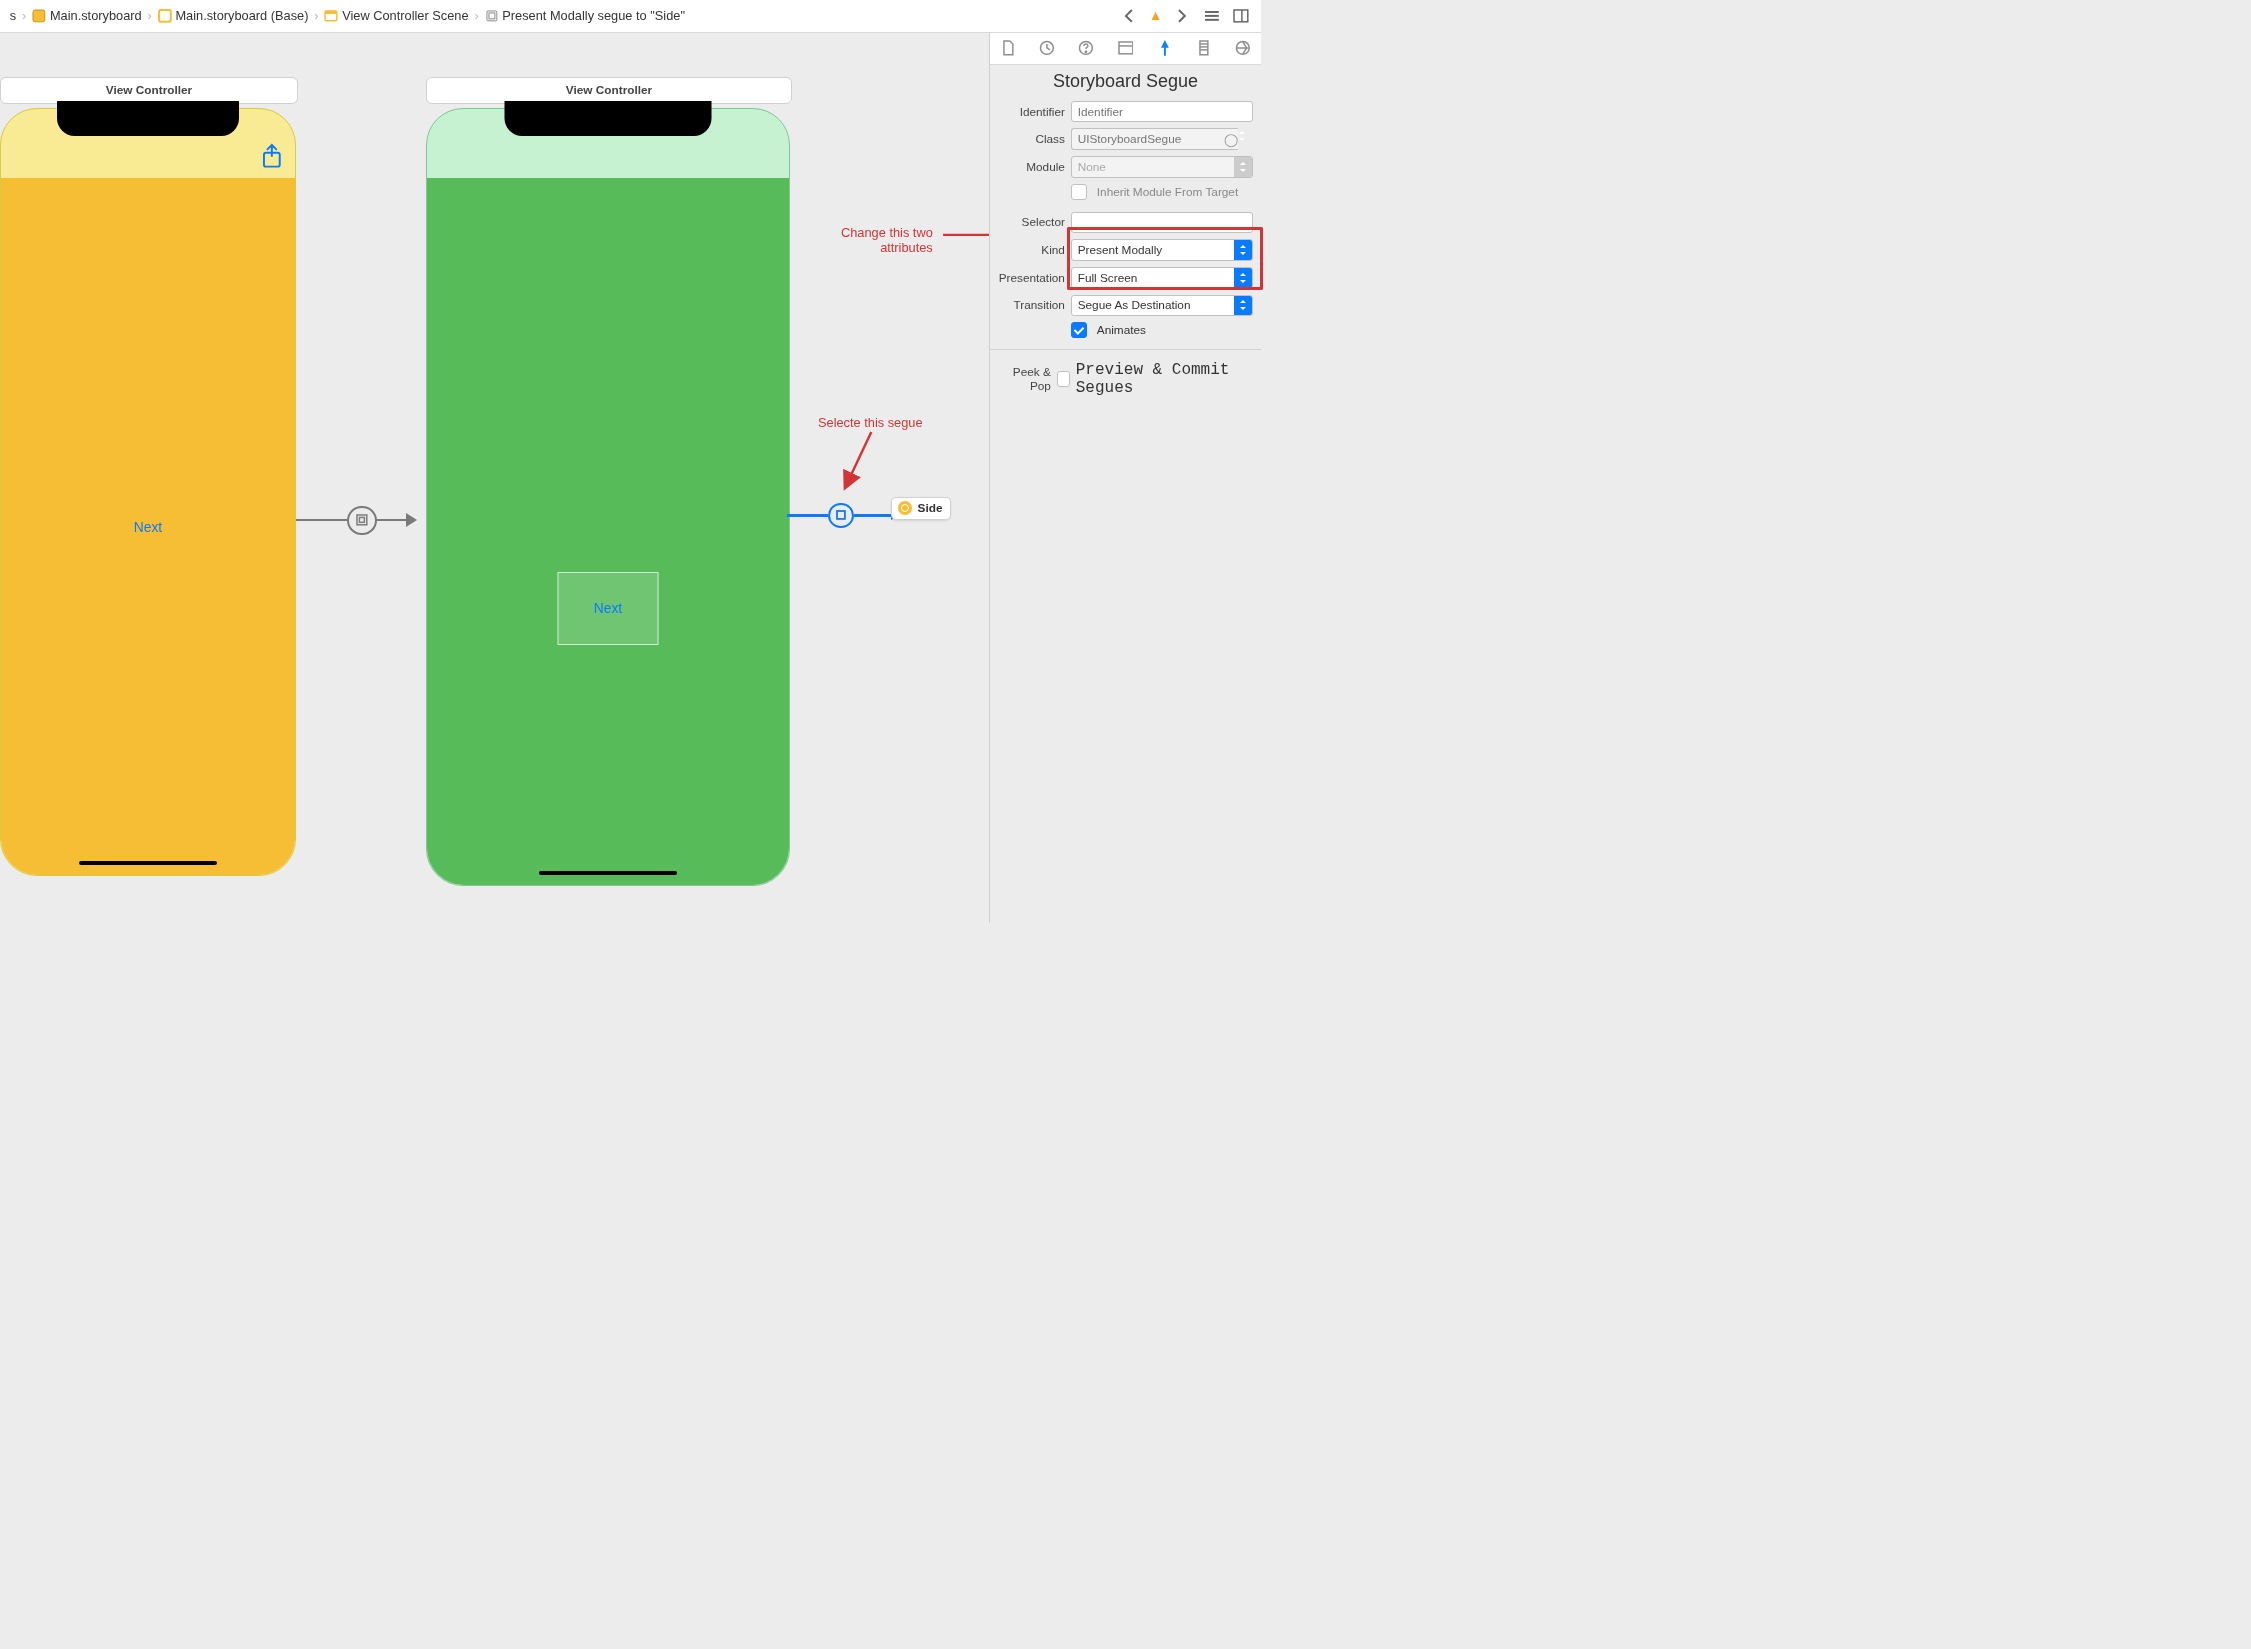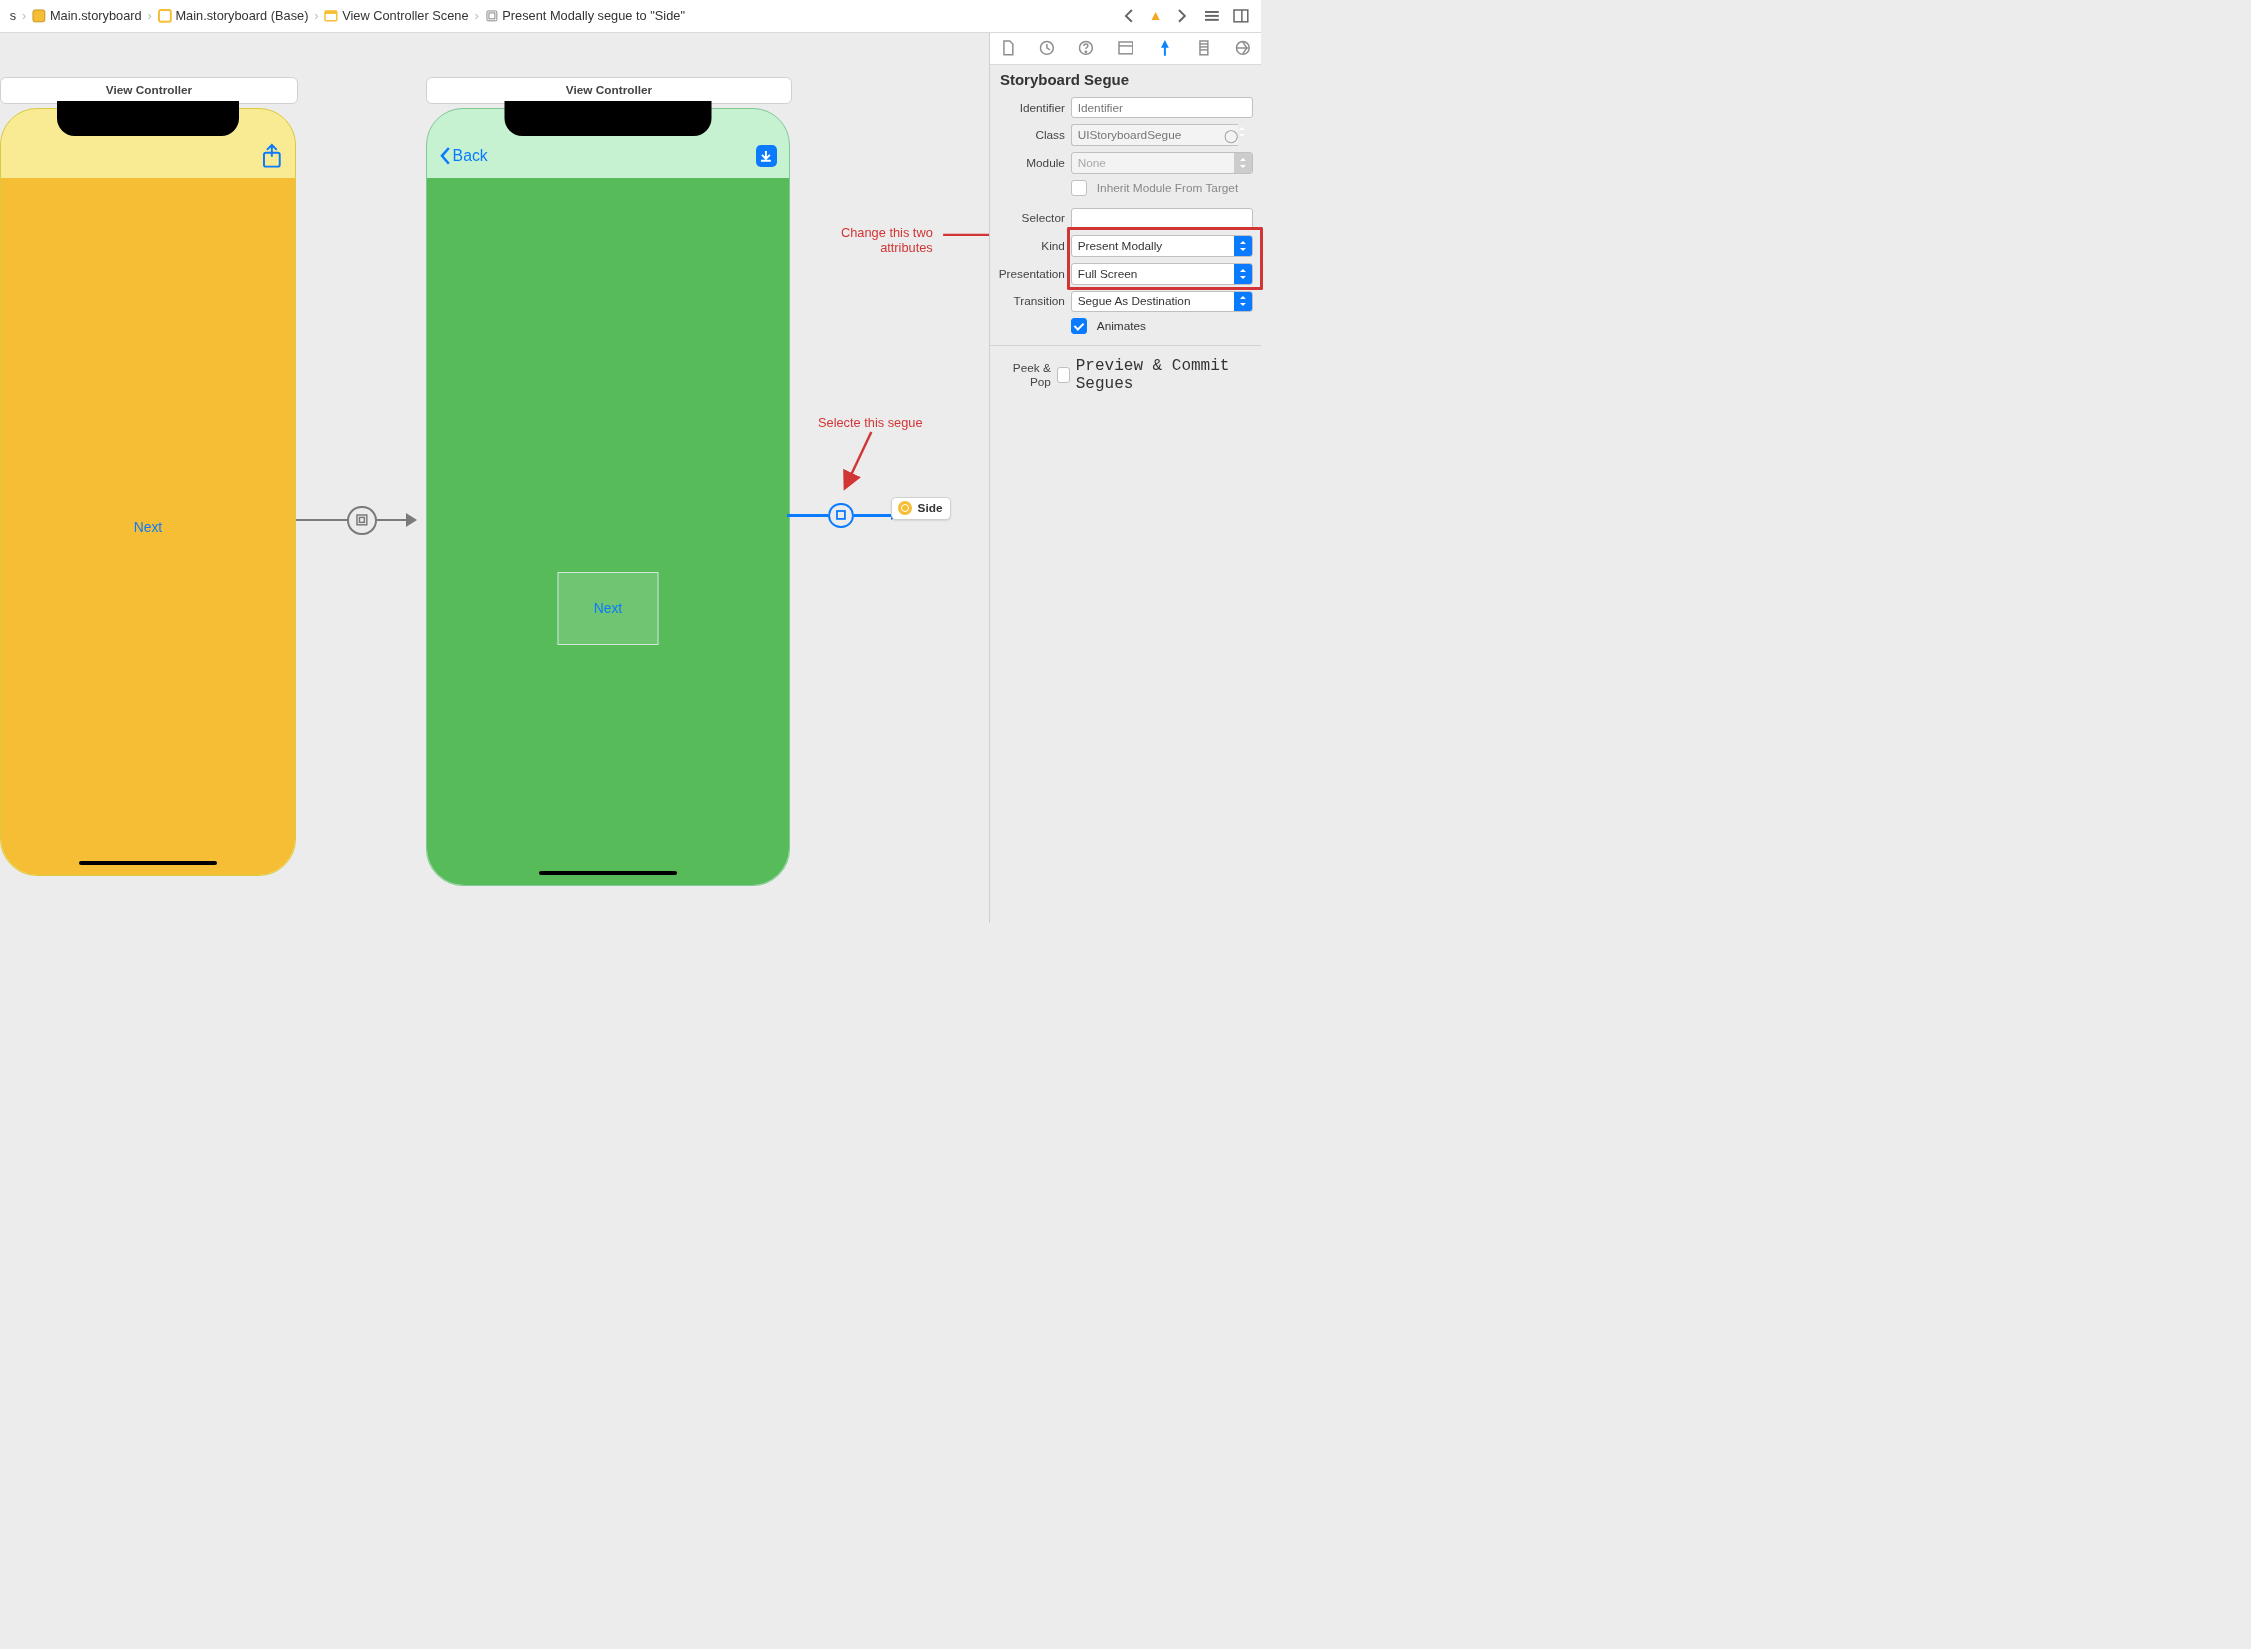--- a/index.html
+++ b/index.html
@@ -69,21 +69,21 @@
     .side-chip .dot::after { content: ""; width: 5.9px; height: 5.9px; border-radius: 50%; border: 1px solid #fff; }
 
     
     .annot { position: absolute; color: #d23535; font-size: 12.8px; }
     .annot1 { left: 818px; top: 382px; text-align: left; }
     .annot2 { left: 841px; top: 192px; text-align: left; }
     .red-arrow { position: absolute; }
     .red-box { position: absolute; border: 3px solid #d23535; border-radius: 2px; pointer-events: none; z-index: 50; }
 
     
-    .inspector h4 { margin: 5.9px 9.9px; font-size: 15px; font-weight: 700; }
+    .inspector h4 { margin: 5.9px 9.9px; font-size: 18px; font-weight: 400; text-align: center; }
     .form-row { display: flex; align-items: center; padding: 3px 7.9px 3px 3.9px; gap: 5.9px; }
     .form-row label { width: 71px; text-align: right; font-size: 11.8px; color: #444; }
     .form-row .control { flex: 1; }
     input.text { width: 100%; height: 21.7px; box-sizing: border-box; border: 1px solid #c0c0c0; border-radius: 3px; padding: 0 5.9px; font-size: 11.8px; background: #fff; }
     input.text.disabled { background: #f3f3f3; color: #aaa; }
     .select { width: 100%; height: 21.7px; border: 1px solid #c0c0c0; border-radius: 3px; display: flex; align-items: center; justify-content: space-between; padding: 0 0 0 5.9px; font-size: 11.8px; background: #fff; box-sizing: border-box; position: relative; }
     .select.disabled { background: #f3f3f3; color: #aaa; }
     .select .caret { width: 17.7px; height: 100%; background: #0a7aff; border-top-right-radius: 2px; border-bottom-right-radius: 2px; display:flex; align-items:center; justify-content:center; }
     .select.disabled .caret { background: #ccc; }
     .caret svg { fill: #fff; }
@@ -208,33 +208,20 @@
             </svg>
           </div>
         <div class="line line2"></div>
         <div class="arrowhead"></div>
       </div>
 
       <div class="scene2">
         <div class="scene-title">View Controller</div>
         <div class="phone">
           <div class="notch"></div>
-          <div class="nav-header">
-            <span class="back-btn">
-              <svg width="11.8" height="19.7" fill="none" stroke="#0a7aff" stroke-width="2.5" viewBox="0 0 12 20">
-                  <path d="M10 2 L3 10 L10 18"></path>
-                </svg>
-              <span>Back</span>
-            </span>
-            <span class="nav-icon" style="background:#0a7aff; border-radius:4.9px; width:21.7px; height:21.7px;">
-              <svg width="13.8" height="13.8" fill="none" stroke="#fff" stroke-width="2" viewBox="0 0 14 14">
-                  <path d="M7 2 v7 M3 6 l4 4 l4-4 M2 12 h10"></path>
-                </svg>
-            </span>
-          </div>
           <div class="phone-body">
             <div class="next2">Next</div>
           </div>
           <div class="home-indicator"></div>
         </div>
       </div>
 
       <div class="connector conn2">
         <div class="blue-line"></div>
         <div class="node">

